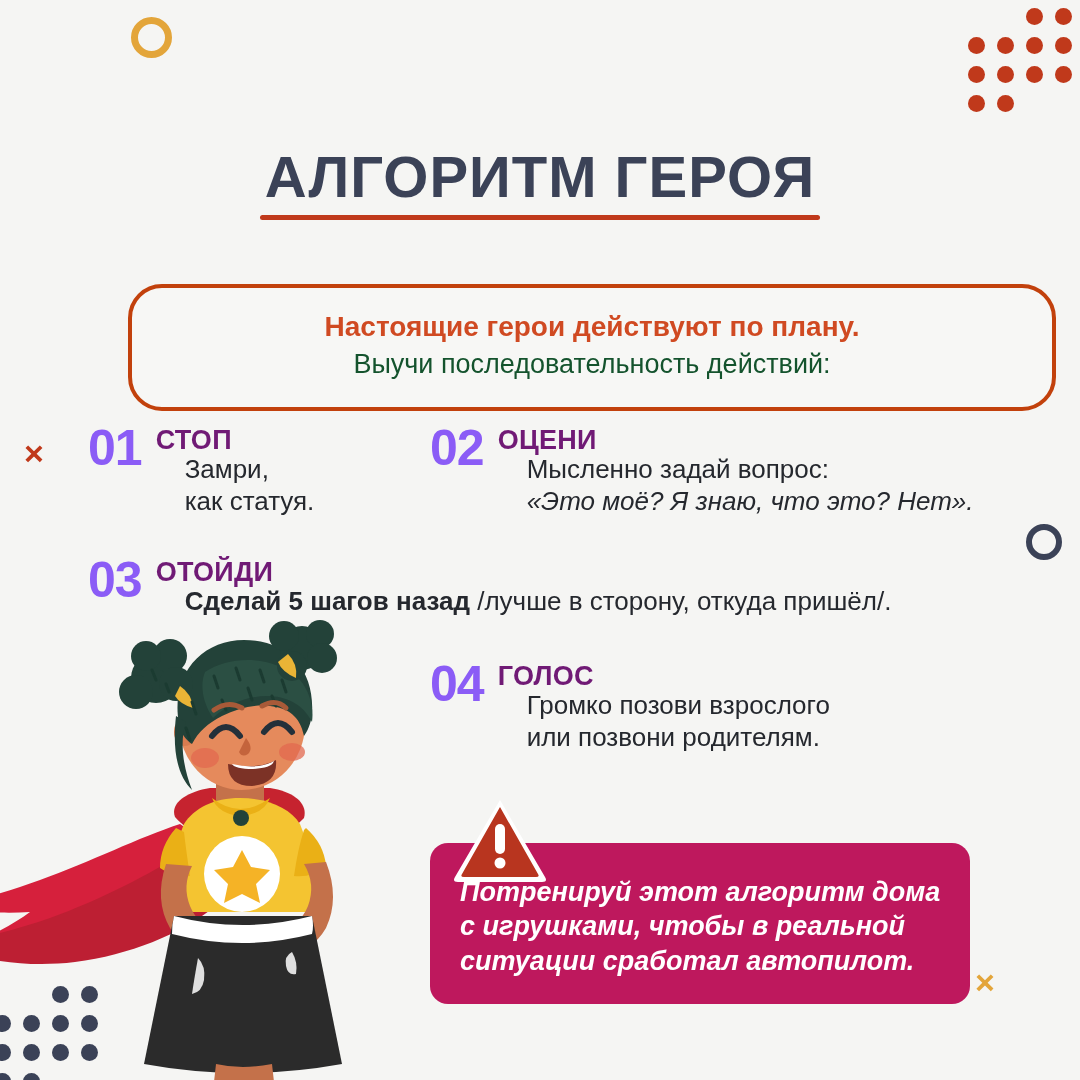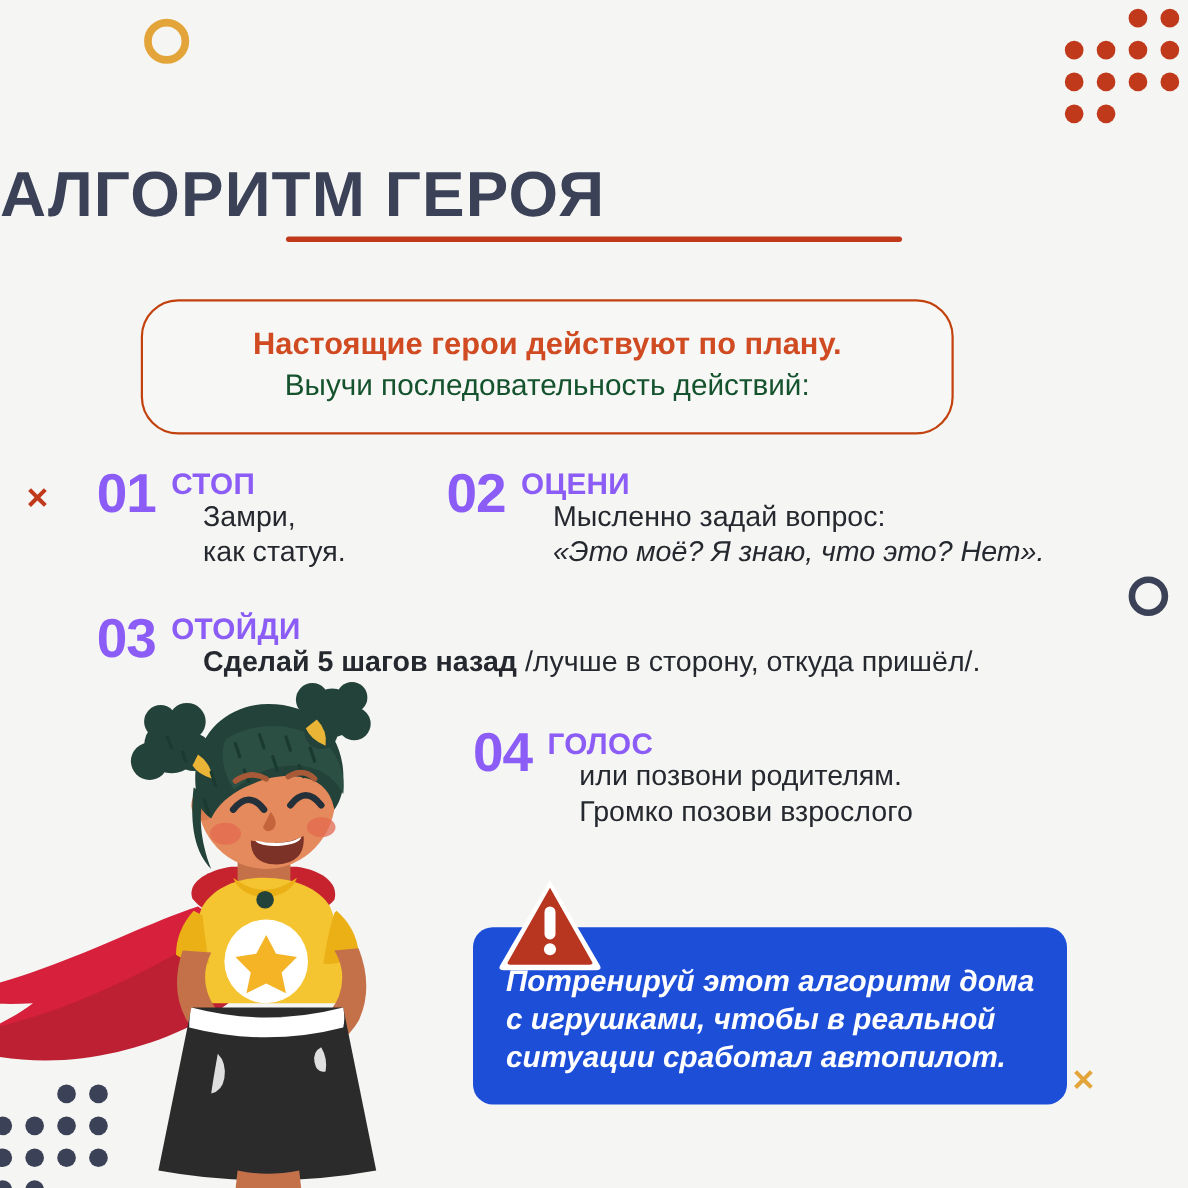--- a/index.html
+++ b/index.html
@@ -66,21 +66,21 @@
     left: -6px; top: 986px;
     width: 98px; height: 98px;
     gap: 12px;
   }
   #dots-bl i { width: 17px; height: 17px; background: #3b4257; }
 
   
   #title-wrap {
     position: absolute;
     left: 0; right: 0; top: 148px;
-    text-align: left;
+    text-align: center;
   }
   #page-title {
     display: inline-block;
     font-size: 58px;
     font-weight: 700;
     letter-spacing: 1px;
     color: #3b4257;
     line-height: 1;
     padding-bottom: 14px;
     position: relative;
@@ -92,24 +92,24 @@
     bottom: 0;
     width: 560px;
     height: 5px;
     background: #c0391b;
     border-radius: 3px;
   }
 
   
   #tagline-box {
     position: absolute;
-    left: 128px; top: 272px;
-    width: 739px;
+    left: 128px; top: 284px;
+    width: 928px;
     box-sizing: border-box;
-    border: 2px solid #c2410c;
+    border: 4px solid #c2410c;
     border-radius: 34px;
     padding: 21px 24px 25px;
     text-align: center;
     background: #f7f7f5;
   }
   #tagline-primary {
     font-size: 28px;
     font-weight: 700;
     color: #d04a22;
     line-height: 1.28;
@@ -134,46 +134,46 @@
     font-weight: 700;
     color: #8b5cf6;
     line-height: 0.98;
     letter-spacing: -1px;
     text-align: center;
   }
   .step-body { padding-top: 2px; }
   .step-title {
     font-size: 27px;
     font-weight: 700;
-    color: #8b5cf6;
+    color: #701a75;
     line-height: 1.05;
     letter-spacing: 0.3px;
   }
   .step-line {
     font-size: 26px;
     color: #25282e;
     line-height: 1.22;
     margin-left: 29px;
   }
   .step-line.italic { font-style: italic; }
   .step-line.bold { font-weight: 700; }
   .step-line .muted { font-weight: 400; }
 
   #step-01 { left: 88px;  top: 424px; }
-  #step-02 { left: 406px; top: 424px; }
+  #step-02 { left: 430px; top: 424px; }
   #step-03 { left: 88px;  top: 556px; }
   #step-04 { left: 430px; top: 660px; }
 
   
   #tip-box {
     position: absolute;
     left: 430px; top: 843px;
     width: 540px;
     box-sizing: border-box;
-    background: #1d4ed8;
+    background: #be185d;
     border-radius: 18px;
     padding: 32px 28px 26px 30px;
   }
   #tip-text {
     font-size: 27px;
     font-style: italic;
     font-weight: 700;
     color: #ffffff;
     line-height: 1.27;
   }
@@ -268,22 +268,22 @@
     <div class="step-body">
       <div class="step-title">ОТОЙДИ</div>
       <div class="step-line bold"><span>Сделай 5 шагов назад</span><span class="muted"> /лучше в сторону, откуда пришёл/.</span></div>
     </div>
   </div>
 
   <div class="step" id="step-04">
     <div class="step-num">04</div>
     <div class="step-body">
       <div class="step-title">ГОЛОС</div>
+      <div class="step-line">Громко позови взрослого</div>
       <div class="step-line">или позвони родителям.</div>
-      <div class="step-line">Громко позови взрослого</div>
     </div>
   </div>
 
   <div id="tip-box">
     <div id="tip-text">Потренируй этот алгоритм дома с игрушками, чтобы в реальной ситуации сработал автопилот.</div>
   </div>
 
   <svg id="tip-warning-icon" viewBox="0 0 96 86">
     <path d="M48 3 L93 80 Q96 85 90 85 L6 85 Q0 85 3 80 Z" fill="#ffffff"></path>
     <path d="M48 10 L86 77 Q88 80 84 80 L12 80 Q8 80 10 77 Z" fill="#b8351f"></path>

